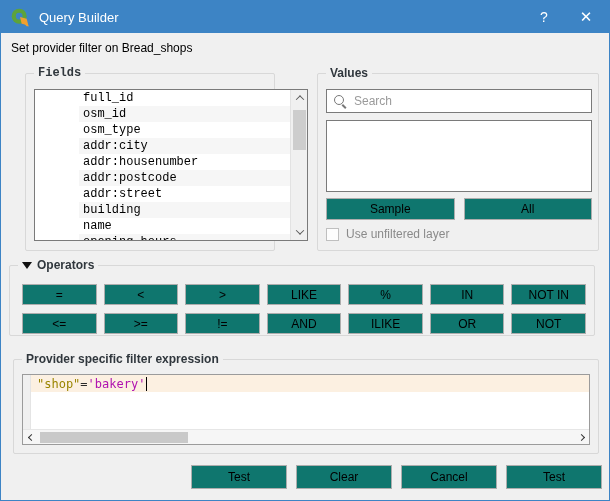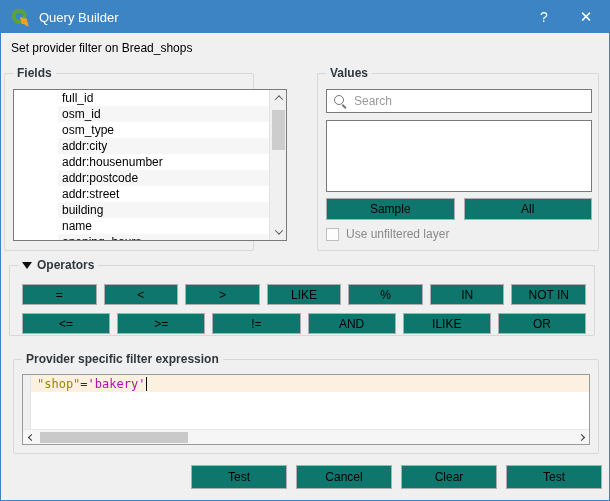--- a/index.html
+++ b/index.html
@@ -39,21 +39,21 @@
     position:absolute; top:-8px; left:8px; background:#f0f0f0;
     padding:0 4px; font-size:12px; font-weight:bold; color:#30373d;
     white-space:nowrap; display:flex; align-items:center; gap:5px;
   }
   .tri-down-icon {
     width:0; height:0; display:inline-block;
     border-left:5px solid transparent; border-right:5px solid transparent;
     border-top:7px solid #111;
   }
 
-  .gb-fields { left:3px; top:72px; width:250px; height:178px; }
+  .gb-fields { left:24px; top:72px; width:250px; height:178px;font-family:Liberation Mono, monospace; }
   .gb-values { left:316px; top:72px; width:282px; height:178px; }
   .gb-operators { left:8px; top:264px; width:586px; height:71px; }
   .gb-expr { left:12px; top:358px; width:586px; height:95px; }
 
   
   .fields-list {
     position:absolute; left:8px; top:15px; width:274px; height:152px;
     background:#ffffff; border:1px solid #7a7a7a; overflow:hidden;
   }
   .rows { position:absolute; left:0; top:0; right:17px; }
@@ -229,20 +229,21 @@
       <button class="btn">IN</button>
       <button class="btn">NOT IN</button>
     </div>
     <div class="op-row r2">
       <button class="btn">&lt;=</button>
       <button class="btn">&gt;=</button>
       <button class="btn">!=</button>
       <button class="btn">AND</button>
       <button class="btn">ILIKE</button>
       <button class="btn">OR</button>
+      <button class="btn">NOT</button>
     </div>
   </div>
 
   <div class="groupbox gb-expr">
     <span class="gb-label">Provider specific filter expression</span>
     <div class="editor">
       <div class="margin-strip"></div>
       <div class="active-line">
         <span class="tok-field">"shop"</span>
         <span class="tok-op">=</span>
@@ -256,18 +257,18 @@
         <div class="hthumb"></div>
         <div class="hs-btn right">
             <span class="chev right"></span>
           </div>
       </div>
     </div>
   </div>
 
   <div class="footer">
     <button class="btn">Test</button>
+    <button class="btn">Clear</button>
     <button class="btn">Cancel</button>
-    <button class="btn">Clear</button>
     <button class="btn">Test</button>
   </div>
 
 </div>
 
 </body></html>

